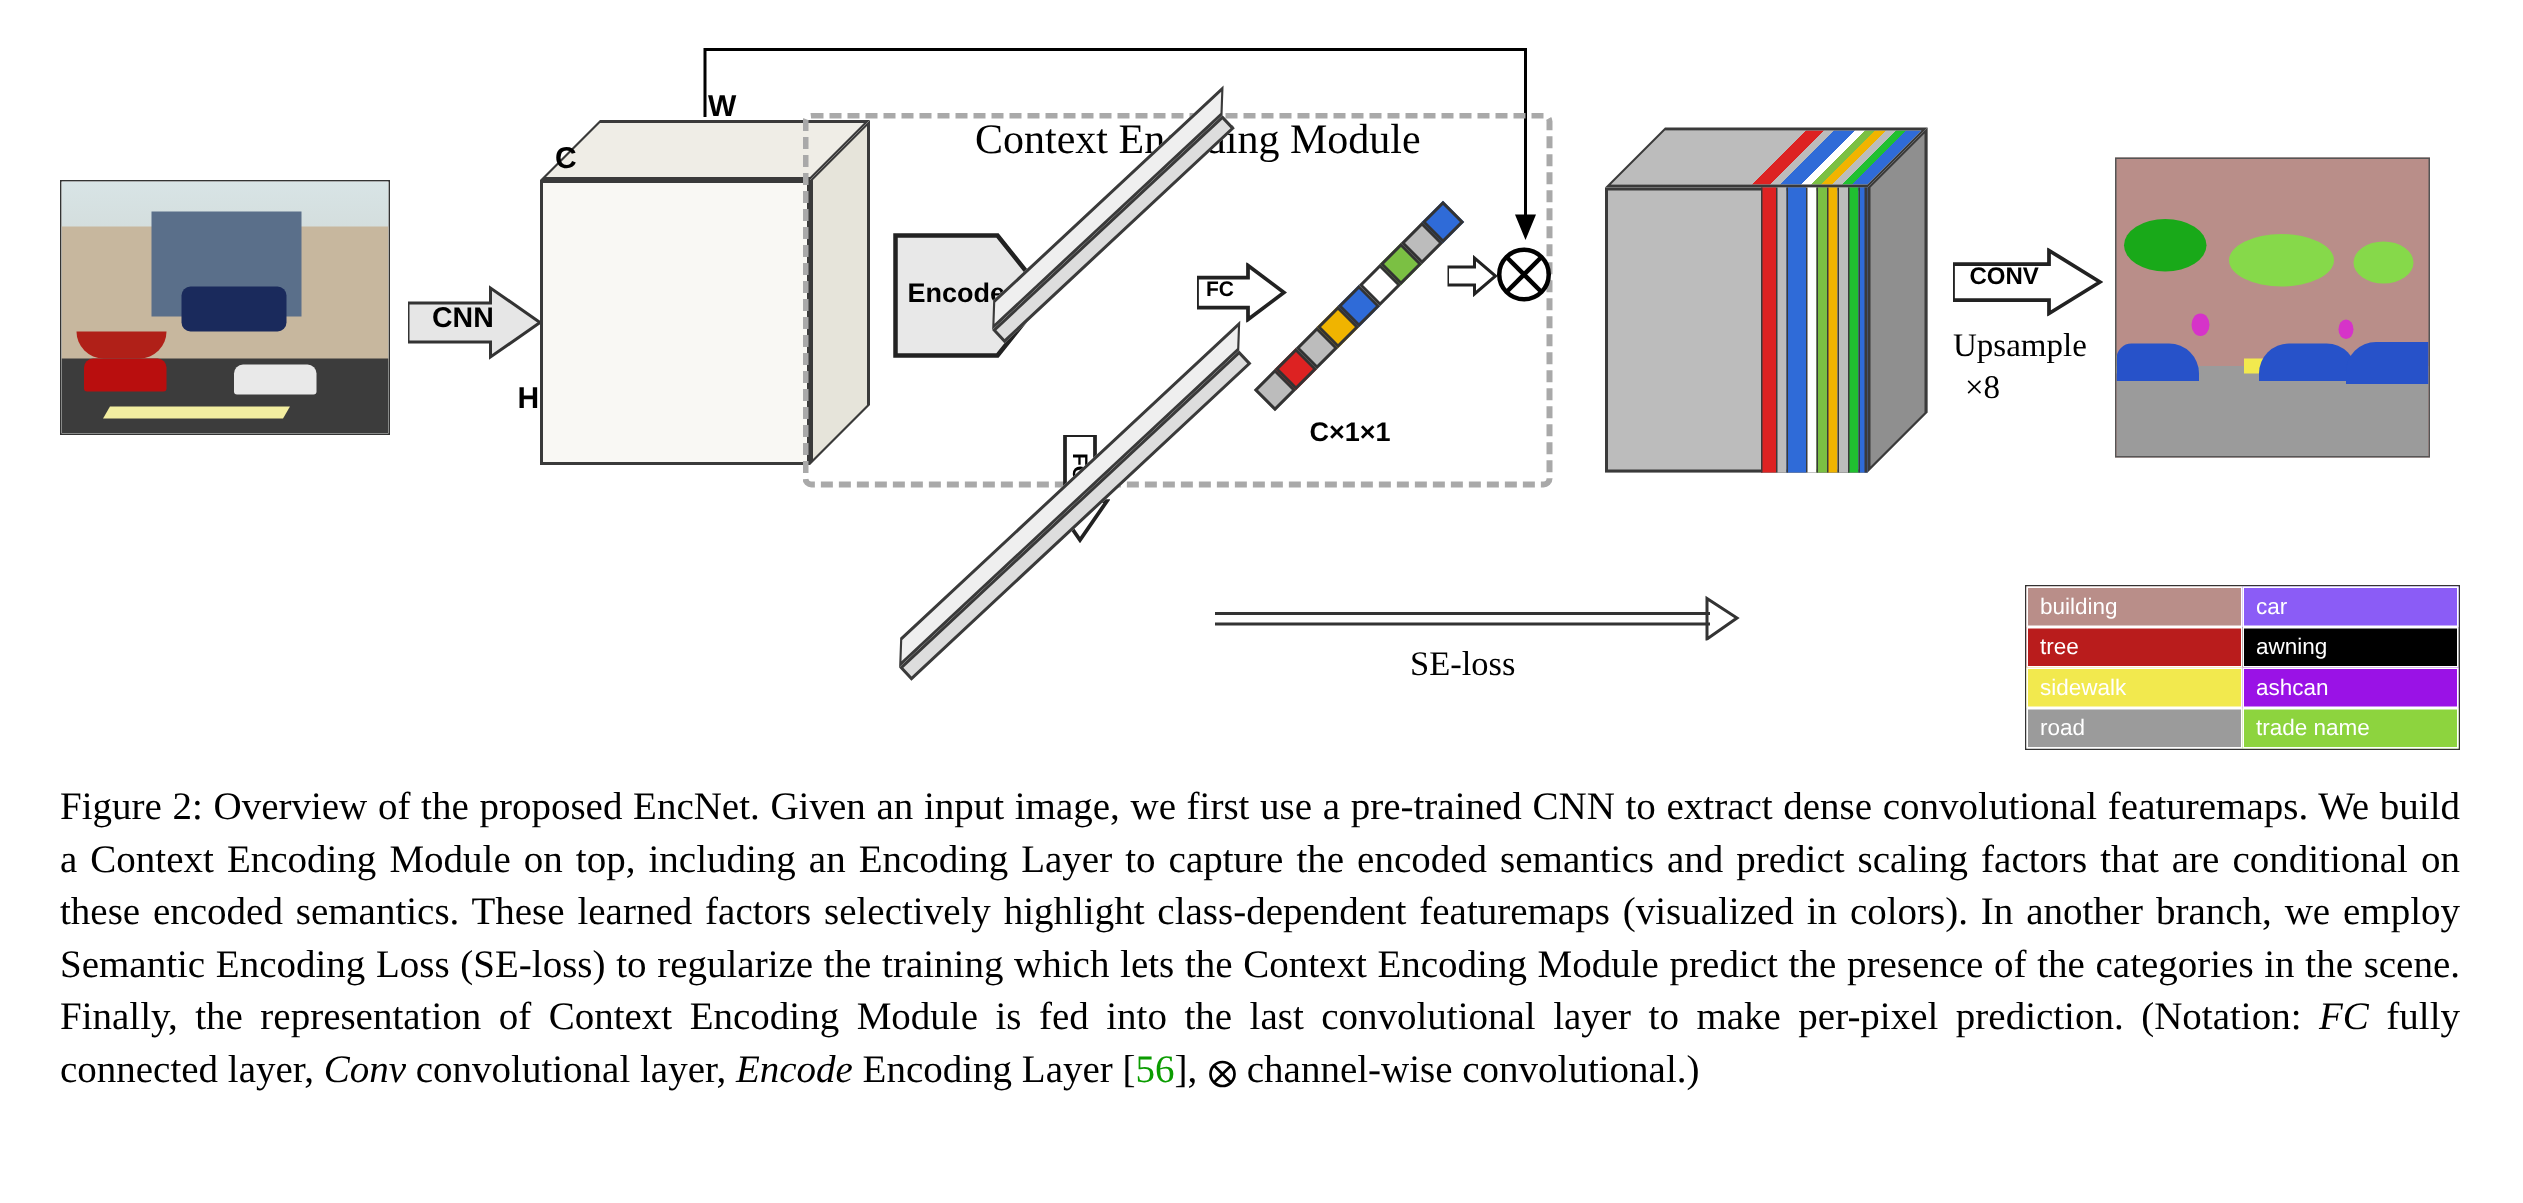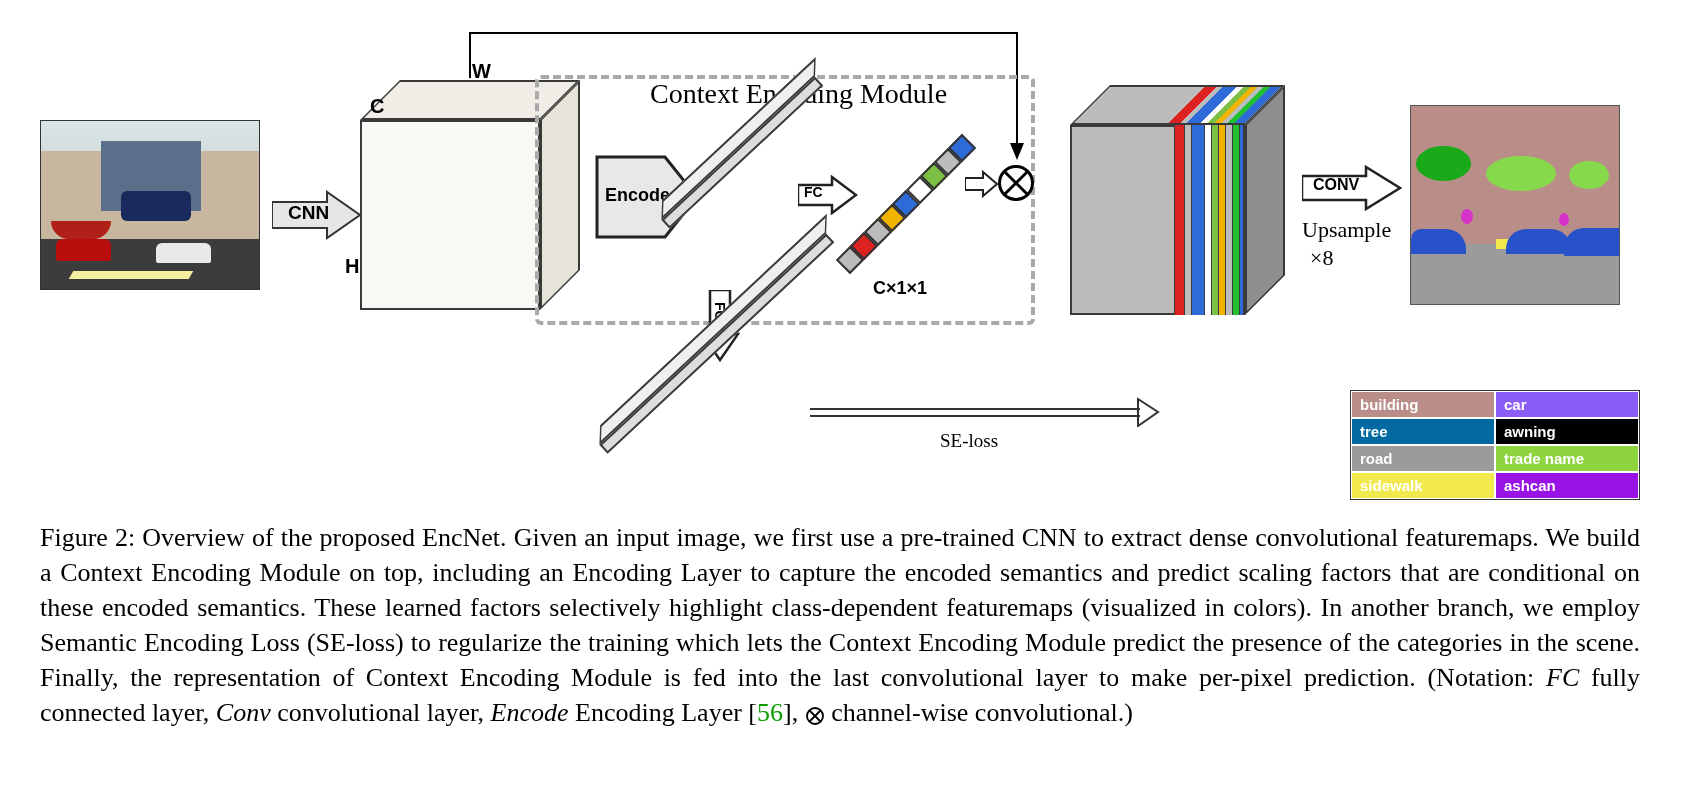--- a/index.html
+++ b/index.html
@@ -79,21 +79,21 @@
   
   .otimes-sym { position:absolute; left: 958px; top: 145px; width: 36px; height: 36px; border:3px solid #000; border-radius:50%; }
   .otimes-sym::before, .otimes-sym::after { content:""; position:absolute; left:50%; top:50%; width:32px; height:3px; background:#000; transform-origin:center;}
   .otimes-sym::before{ transform: translate(-50%,-50%) rotate(45deg);} .otimes-sym::after{ transform: translate(-50%,-50%) rotate(-45deg);}  
 
   
   .tinyarrow { position:absolute; }
 
   
   .legend { position:absolute; left:1310px; top:370px; width:290px; border:1px solid #333; font-family: Arial, sans-serif; font-size:16px; }
-  .legend-row { display:flex;font-weight:bold; }
+  .legend-row { display:flex; }
   .legend-cell { flex:1; padding:4px 8px; color:#fff; border:1px solid #fff; font-size:15px; }
 
   
   .seloss { position:absolute; left:770px; top:375px; }
 
   
   .bypass { position:absolute; left: 427px; top: 10px; width: 545px; height: 135px; }
   .bypass svg { overflow: visible; }
 
   
@@ -232,38 +232,38 @@
       <div class="tn2"></div>
   </div>
 
   <div class="seloss">
     <svg width="350" height="32">
         <line x1="0" y1="14" x2="330" y2="14" stroke="#333" stroke-width="2"></line>
       <line x1="0" y1="21" x2="330" y2="21" stroke="#333" stroke-width="2"></line>
       <polygon points="328,4 348,17 328,31" fill="none" stroke="#333" stroke-width="2"></polygon>
       </svg>
   </div>
-  <div class="serif-label" style="left:900px; top:410px; font-size:19px;">SE-loss</div>
+  <div class="serif-label" style="left:900px; top:410px; font-size:23px;">SE-loss</div>
 
   <div class="legend">
     <div class="legend-row">
       <div class="legend-cell" style="background:#b98e89">building</div>
       <div class="legend-cell" style="background:#8b5cf6">car</div>
     </div>
     <div class="legend-row">
-      <div class="legend-cell" style="background:#0369a1">tree</div>
+      <div class="legend-cell" style="background:#b91c1c">tree</div>
       <div class="legend-cell" style="background:#000000">awning</div>
+    </div>
+    <div class="legend-row">
+      <div class="legend-cell" style="background:#f2e94e">sidewalk</div>
+      <div class="legend-cell" style="background:#9a12e6">ashcan</div>
     </div>
     <div class="legend-row">
       <div class="legend-cell" style="background:#9b9b9b">road</div>
       <div class="legend-cell" style="background:#8dd43e">trade name</div>
-    </div>
-    <div class="legend-row">
-      <div class="legend-cell" style="background:#f2e94e">sidewalk</div>
-      <div class="legend-cell" style="background:#9a12e6">ashcan</div>
     </div>
   </div>
 
 </div>
 
 <p class="caption">
   <span>Figure 2: Overview of the proposed EncNet.</span><span> Given an input image, we first use a pre-trained CNN to extract dense convolutional featuremaps. We build a Context Encoding Module on top, including an Encoding Layer to capture the encoded semantics and predict scaling factors that are conditional on these encoded semantics. These learned factors selectively highlight class-dependent featuremaps (visualized in colors). In another branch, we employ Semantic Encoding Loss (SE-loss) to regularize the training which lets the Context Encoding Module predict the presence of the categories in the scene. Finally, the representation of Context Encoding Module is fed into the last convolutional layer to make per-pixel prediction. (Notation: </span><i>FC</i><span> fully connected layer, </span><i>Conv</i><span> convolutional layer, </span><i>Encode</i><span> Encoding Layer [</span><span class="ref">56</span><span>], </span><span class="otimes"><svg width="20" height="20" style="vertical-align:-3px;">
         <circle cx="10" cy="10" r="8" fill="none" stroke="#000" stroke-width="1.8"></circle>
         <line x1="4.5" y1="4.5" x2="15.5" y2="15.5" stroke="#000" stroke-width="1.8"></line>
         <line x1="15.5" y1="4.5" x2="4.5" y2="15.5" stroke="#000" stroke-width="1.8"></line>

